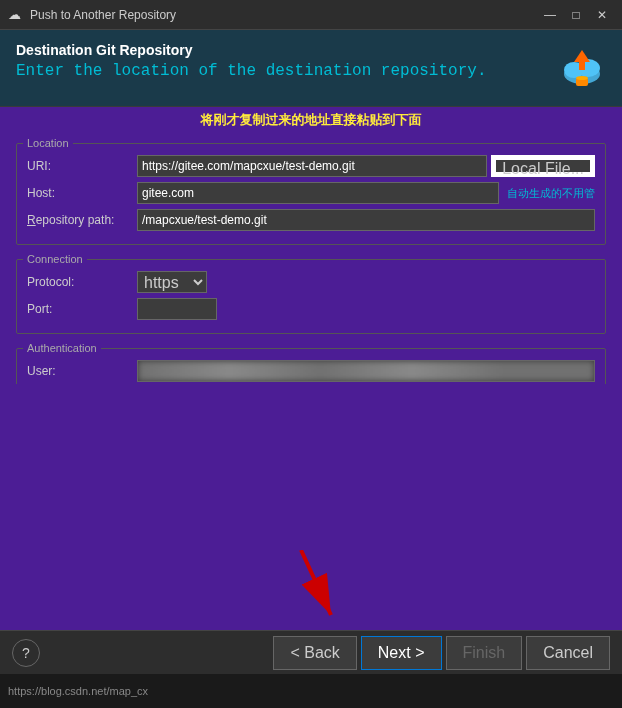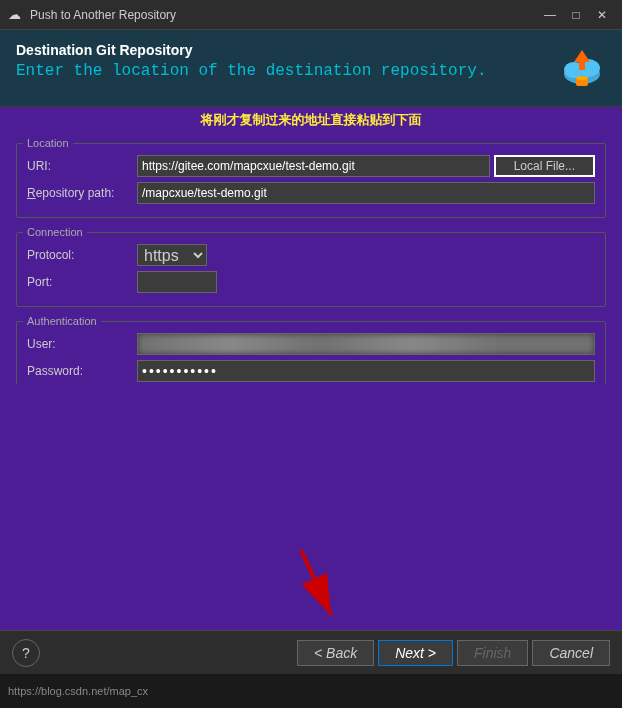--- a/index.html
+++ b/index.html
@@ -135,25 +135,25 @@
       background: #3c3c3c;
       border: 1px solid #666;
       color: #ffffff;
       font-size: 12px;
       padding: 0 4px;
       outline: none;
     }
     .btn-local-file {
       margin-left: 4px;
       height: 22px;
-      padding: 0 18px;
-      background: #3c3c3c;
-      border: 2px solid #ffffff;
-      color: #cccccc;
-      font-size: 12px;
+      padding: 0 6px;
+      background: #3c3c3c;
+      border: 5px solid #ffffff;
+      color: #cccccc;
+      font-size: 16px;
       cursor: pointer;
       white-space: nowrap;
     }
 
     
     .auto-label {
       color: #00bcd4;
       font-size: 11px;
       margin-left: 8px;
     }
@@ -216,29 +216,28 @@
       border: 1px solid #666;
       color: #cccccc;
       font-size: 14px;
       cursor: pointer;
       display: flex;
       align-items: center;
       justify-content: center;
     }
     .btn-spacer { flex: 1; }
     .dialog-btn {
-      height: 26px;
+      height: 34px;
       padding: 0 16px;
       background: #3c3c3c;
       border: 1px solid #666;
       color: #cccccc;
-      font-size: 14px;
+      font-size: 16px;
       cursor: pointer;
       margin-left: 4px;
-      font-style: italic;
     }
     .dialog-btn.active {
       background: #3c3c3c;
       border-color: #0078d7;
       color: #ffffff;
     }
     .dialog-btn.disabled {
       color: #666;
       cursor: default;
     }
@@ -319,20 +318,25 @@
 
     <fieldset class="fieldset">
       <legend class="fieldset-legend">Location</legend>
 
       <div class="form-row">
         <label class="form-label">URI:</label>
         <input class="form-input" type="text" value="https://gitee.com/mapcxue/test-demo.git" style="">
         <button class="btn-local-file">Local File...</button>
       </div>
 
+      <div class="form-row">
+        <label class="form-label">Host:</label>
+        <input class="form-input" type="text" value="gitee.com" style="">
+        <span class="auto-label">自动生成的不用管</span>
+      </div>
 
       <div class="form-row">
         <label class="form-label"><span class="underline">R</span>epository path:</label>
         <input class="form-input" type="text" value="/mapcxue/test-demo.git" style="">
       </div>
     </fieldset>
 
     <fieldset class="fieldset">
       <legend class="fieldset-legend">Connection</legend>
 

